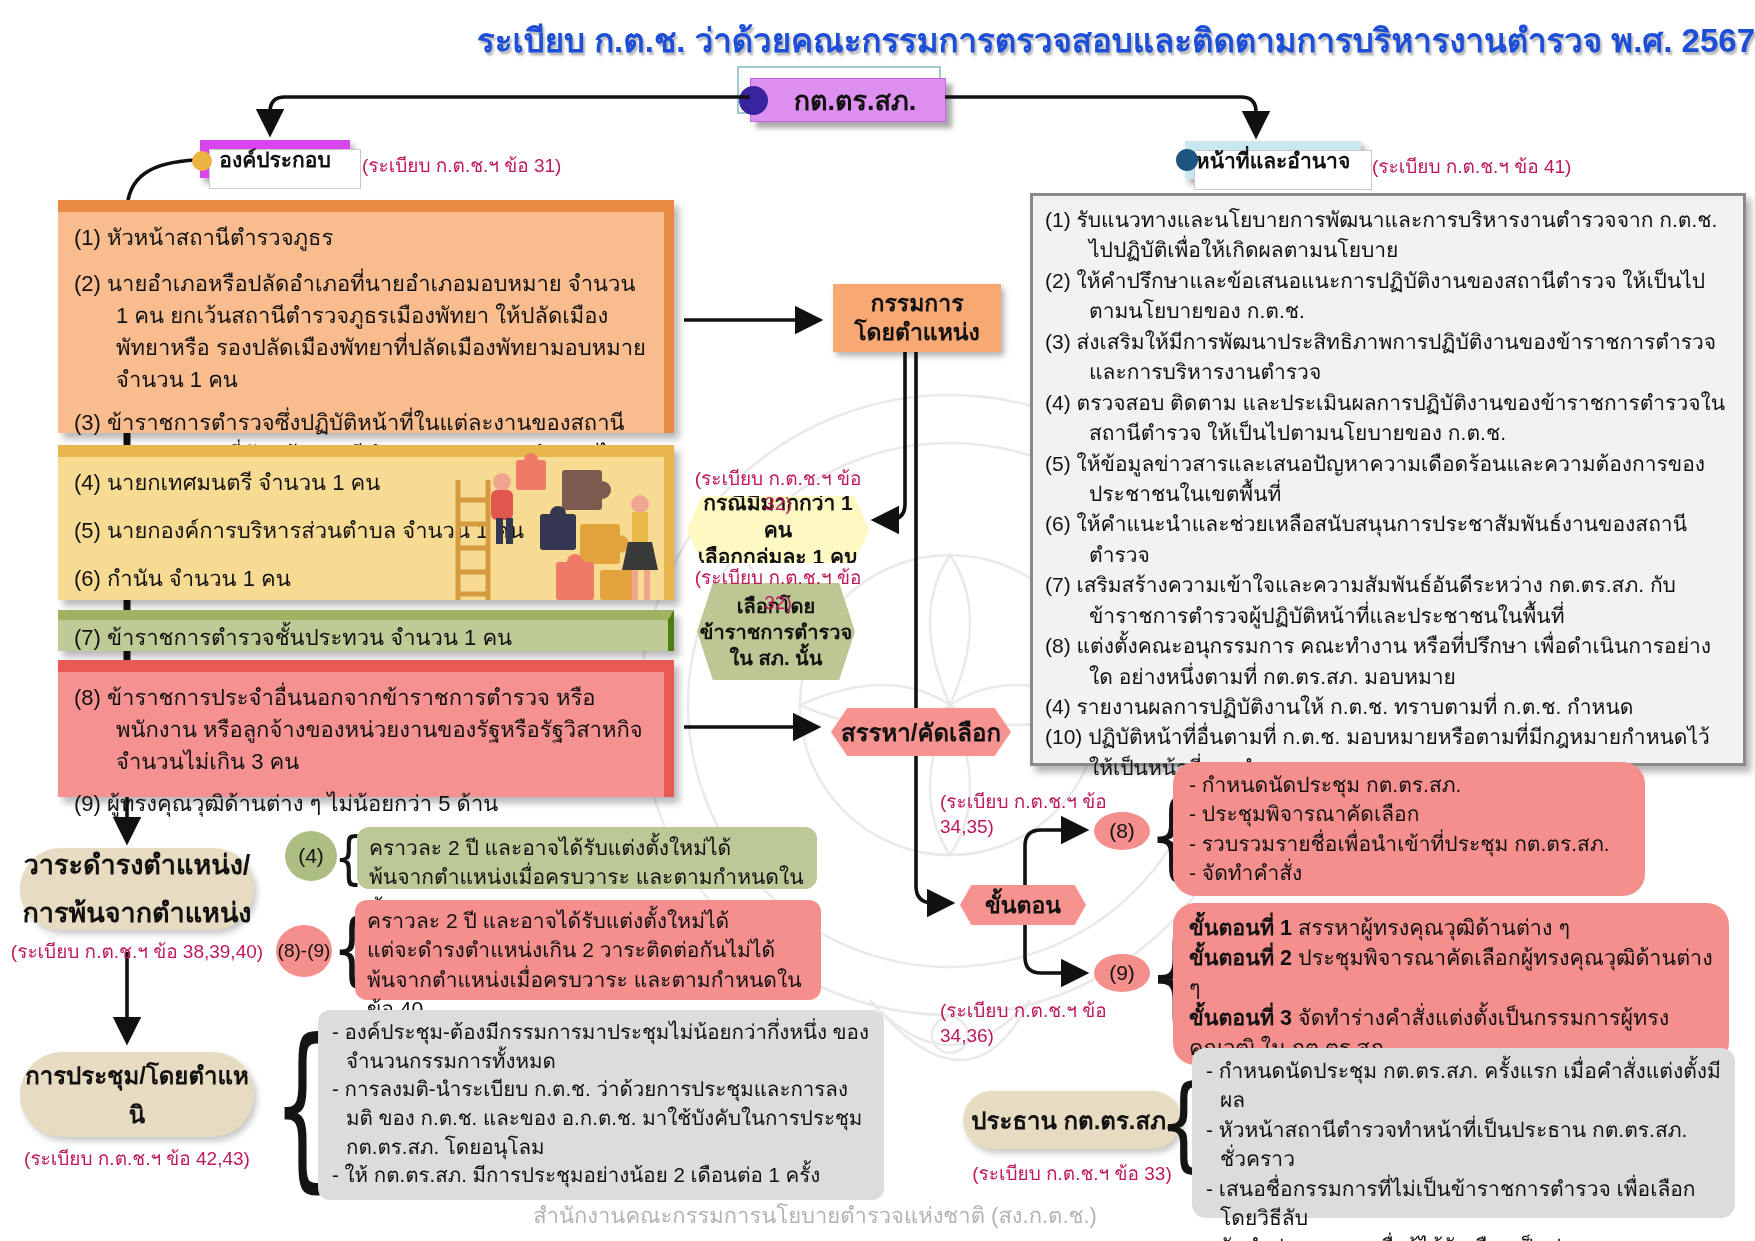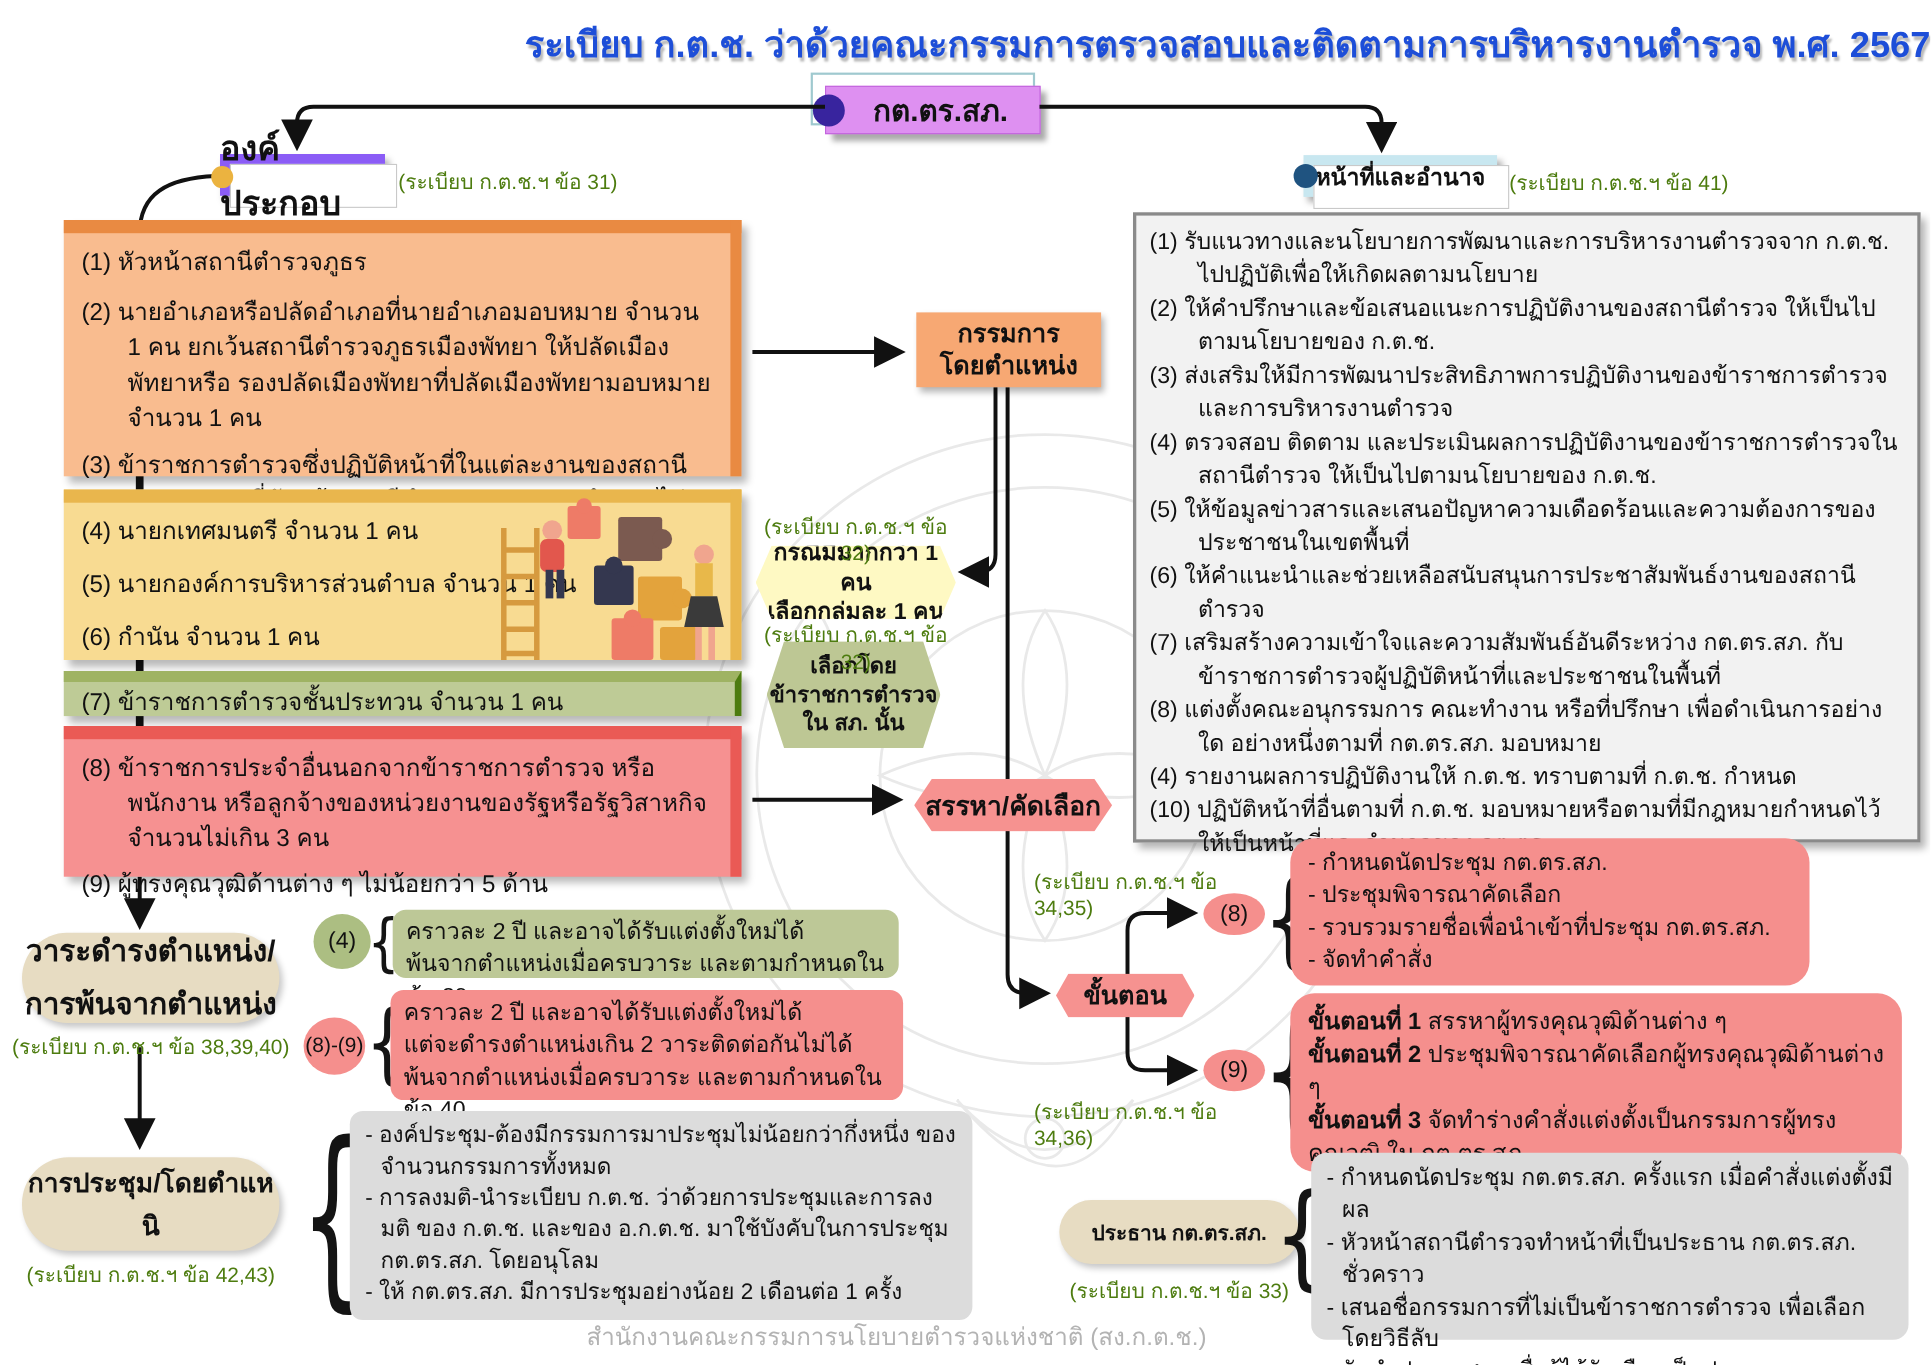--- a/index.html
+++ b/index.html
@@ -13,24 +13,24 @@
   .ghost{left:737px;top:66px;width:200px;height:44px;border:2px solid #9fc9cf;background:#fff;}
   .rootbox{left:750px;top:78px;width:196px;height:44px;background:#de90f1;border:1px solid #c264dd;
            box-shadow:6px 6px 5px #a9a9a9;display:flex;align-items:center;justify-content:center;
            font-size:27px;font-weight:800;padding-left:14px;box-sizing:border-box;}
   .rootdot{left:739px;top:86px;width:29px;height:29px;border-radius:50%;background:#38249e;}
   
   .chip{display:flex;align-items:center;justify-content:center;font-weight:800;
         box-shadow:4px 5px 6px rgba(0,0,0,.35);z-index:3;}
   .chip .ghost2{content:"";position:absolute;left:9px;top:9px;width:100%;height:100%;
         background:#fff;border:1px solid #c9c9c9;z-index:-1;}
-  .chip-beige{left:200px;top:140px;width:150px;height:38px;background:#8b5cf6;font-size:31px;}
+  .chip-beige{left:200px;top:140px;width:150px;height:38px;background:#d946ef;font-size:21px;text-align:center;}
   .chip-blue{left:1185px;top:141px;width:176px;height:38px;background:#c8e7f0;font-size:21px;}
   .dot{border-radius:50%;z-index:4;}
-  .cap{font-size:19px;color:#4d7c0f;z-index:3;}
+  .cap{font-size:19px;color:#be185d;z-index:3;}
   
   .bigbox{left:58px;width:616px;box-sizing:border-box;padding:10px 14px 6px 16px;
           font-size:22px;line-height:1.45;z-index:2;box-shadow:5px 6px 7px rgba(0,0,0,.28);}
   .bigbox .item{padding-left:42px;text-indent:-42px;}
   .b-orange{top:200px;height:233px;background:#f9bc8f;border-top:12px solid #e98a42;border-right:10px solid #e98a42;}
   .b-yellow{top:445px;height:155px;background:#f8db92;border-top:12px solid #e9b64d;border-right:10px solid #e9b64d;}
   .b-green{top:610px;height:41px;background:#becb96;border-top:10px solid #9fb363;border-right:6px solid #4d7c0f;padding-top:2px;}
   .b-red{top:660px;height:137px;background:#f69191;border-top:12px solid #ea5a55;border-right:10px solid #ea5a55;}
   
   .byposition{left:833px;top:284px;width:168px;height:68px;background:#f7a873;z-index:2;
@@ -48,21 +48,21 @@
   
   .duties{left:1030px;top:193px;width:716px;height:573px;background:#f2f2f2;border:3px solid #8a8a8a;
           box-sizing:border-box;padding:9px 10px 6px 12px;font-size:21px;line-height:1.45;z-index:2;
           box-shadow:5px 6px 7px rgba(0,0,0,.3);}
   .duties .duty{padding-left:44px;text-indent:-44px;}
   
   .tan{background:#e7dcc2;border-radius:42px;display:flex;flex-direction:column;align-items:center;
        justify-content:center;font-weight:800;z-index:2;box-shadow:3px 4px 6px rgba(0,0,0,.22);text-align:center;}
   .tan-tenure{left:20px;top:848px;width:234px;height:82px;font-size:27px;line-height:1.35;gap:12px;}
   .tan-meeting{left:20px;top:1052px;width:234px;height:85px;font-size:24px;}
-  .tan-chair{left:963px;top:1091px;width:218px;height:58px;font-size:19px;}
+  .tan-chair{left:963px;top:1091px;width:218px;height:58px;font-size:24px;}
   
   .etag{border-radius:50%;display:flex;align-items:center;justify-content:center;font-size:21px;z-index:2;}
   .etag-green{left:285px;top:831px;width:52px;height:50px;background:#acbe82;}
   .etag-red89{left:276px;top:925px;width:56px;height:52px;background:#f58f8d;font-size:19px;}
   .etag-step{background:#f58f8d;width:56px;height:38px;border-radius:50%;}
   .etag-8{left:1094px;top:812px;}
   .etag-9{left:1094px;top:954px;}
   
   .rbox{border-radius:12px;box-sizing:border-box;padding:6px 12px;font-size:21px;line-height:1.4;z-index:2;}
   .rbox .bullet{padding-left:14px;text-indent:-14px;}

